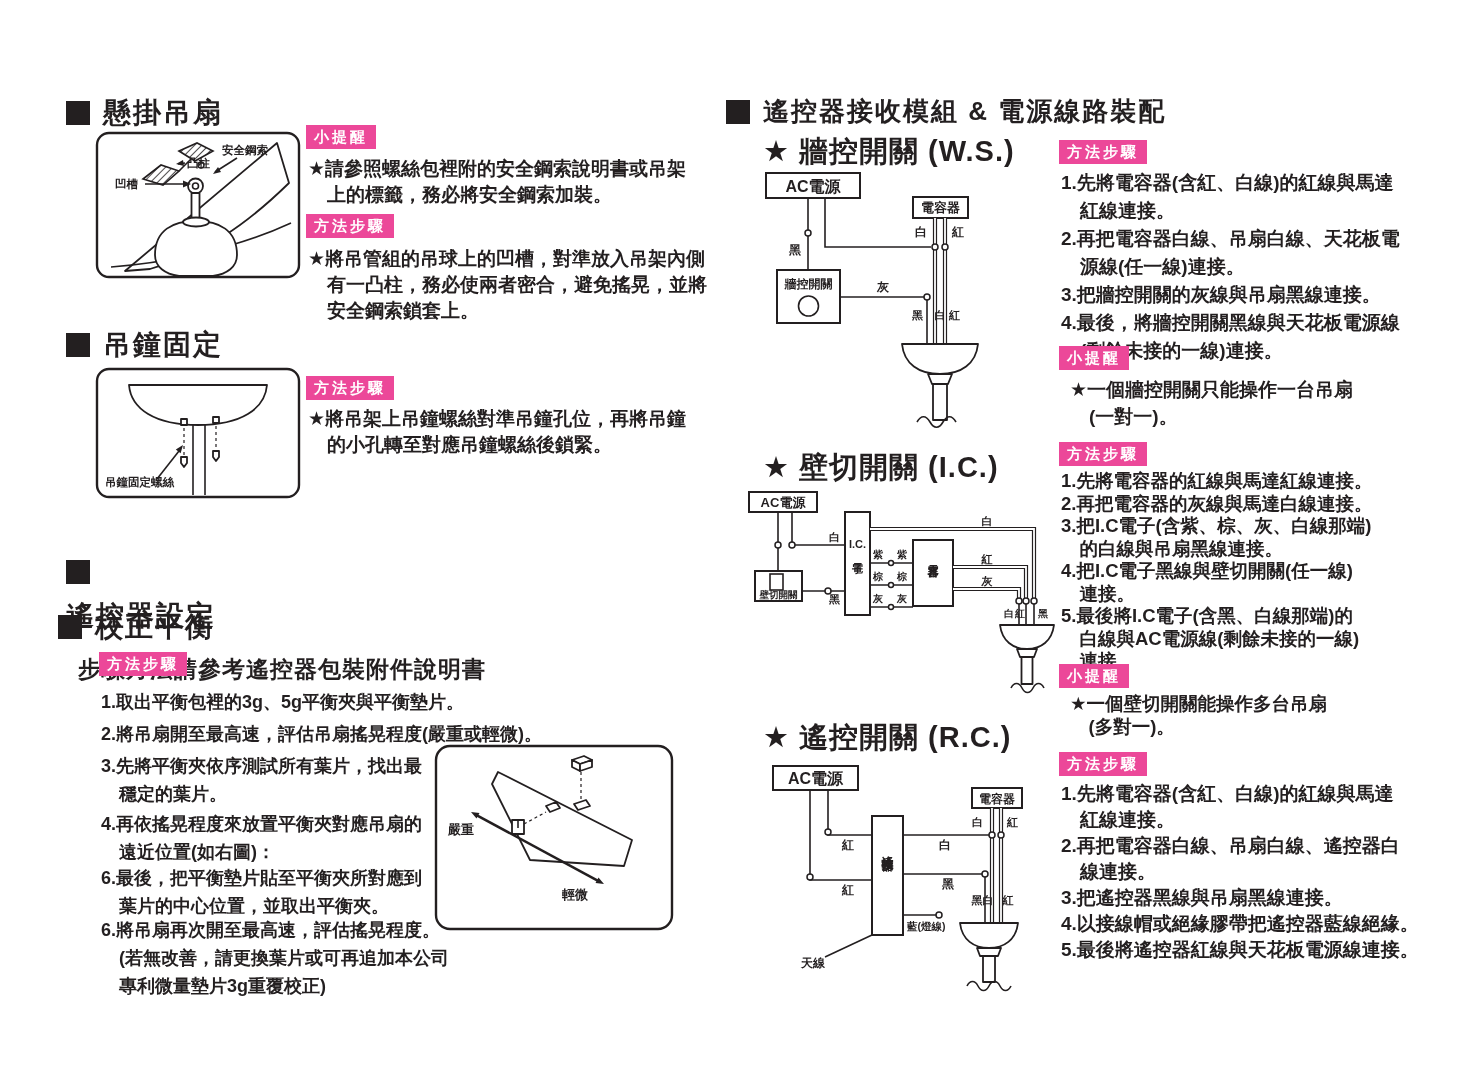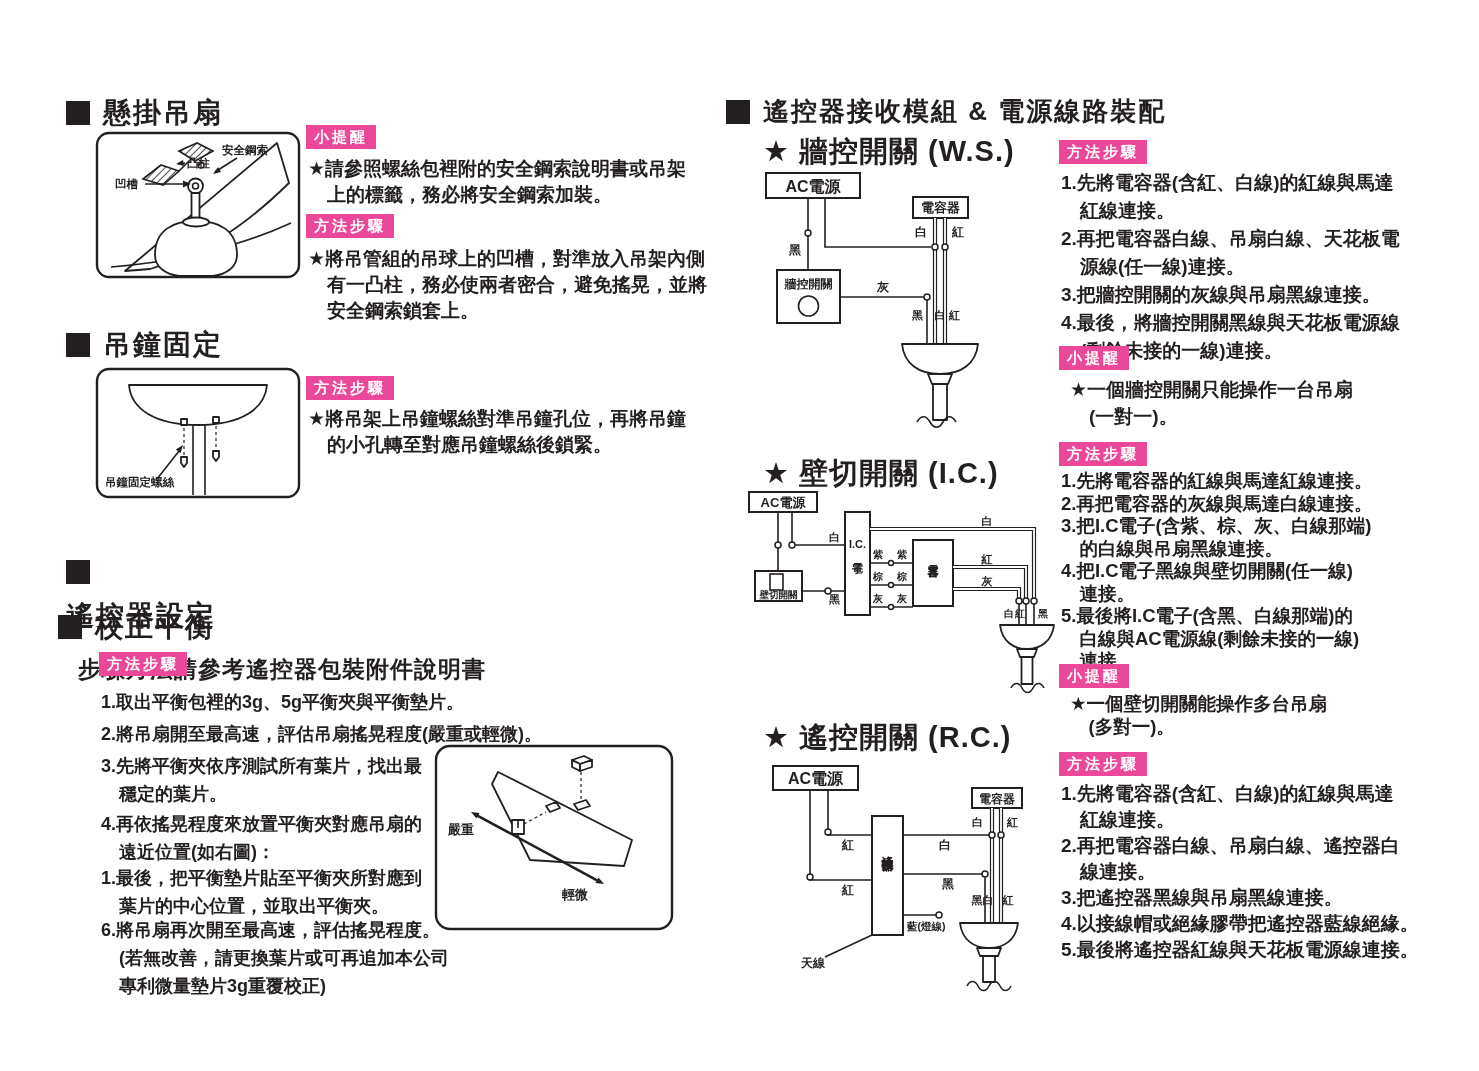--- a/index.html
+++ b/index.html
@@ -136,21 +136,21 @@
   </div>
 
   <div class="abs badge" style="left:99px;top:652px;">方法步驟</div>
 
   <div class="abs bstep" style="left:101px;top:688px;">1.取出平衡包裡的3g、5g平衡夾與平衡墊片。</div>
   <div class="abs bstep" style="left:101px;top:720px;">2.將吊扇開至最高速，評估吊扇搖晃程度(嚴重或輕微)。</div>
   <div class="abs bstep" style="left:101px;top:752px;">3.先將平衡夾依序測試所有葉片，找出最
 　穩定的葉片。</div>
   <div class="abs bstep" style="left:101px;top:810px;">4.再依搖晃程度來放置平衡夾對應吊扇的
 　遠近位置(如右圖)：</div>
-  <div class="abs bstep" style="left:101px;top:864px;">1.最後，把平衡墊片貼至平衡夾所對應到
+  <div class="abs bstep" style="left:101px;top:864px;">6.最後，把平衡墊片貼至平衡夾所對應到
 　葉片的中心位置，並取出平衡夾。</div>
   <div class="abs bstep" style="left:101px;top:916px;">6.將吊扇再次開至最高速，評估搖晃程度。
 　(若無改善，請更換葉片或可再追加本公司
 　專利微量墊片3g重覆校正)</div>
 
   <svg class="abs" style="left:434px;top:744px;" width="240" height="187" viewBox="0 0 240 187">
     <rect class="ln2" x="2" y="2" width="236" height="183" rx="14"></rect>
     <g>
       <polygon class="shape" points="64,28 198,96 190,122 96,116 58,40"></polygon>
     </g>
@@ -233,21 +233,21 @@
     <div class="step">2.再把電容器白線、吊扇白線、天花板電
 　源線(任一線)連接。</div>
     <div class="step">3.把牆控開關的灰線與吊扇黑線連接。</div>
     <div class="step">4.最後，將牆控開關黑線與天花板電源線
 　(剩餘未接的一線)連接。</div>
   </div>
   <div class="abs badge" style="left:1059px;top:346px;">小提醒</div>
   <div class="abs tiptxt" style="left:1070px;top:376px;width:360px;">★一個牆控開關只能操作一台吊扇
 　(一對一)。</div>
 
-  <div class="abs star-title" style="left:763px;top:448px;margin-top:6px;">★ 壁切開關 (I.C.)</div>
+  <div class="abs star-title" style="left:763px;top:448px;">★ 壁切開關 (I.C.)</div>
 
   <svg class="abs" style="left:745px;top:486px;" width="310" height="215" viewBox="0 0 310 215">
     <g>
       <rect class="box" x="4" y="6" width="68" height="20"></rect>
       <text x="38" y="21" text-anchor="middle" font-size="13">AC電源</text>
     </g>
     <g>
       <rect class="box" x="10" y="85" width="47" height="30"></rect>
       <rect class="ln" x="25" y="88" width="13" height="16"></rect>
       <text x="33.5" y="112" text-anchor="middle" font-size="9.5">壁切開關</text>

